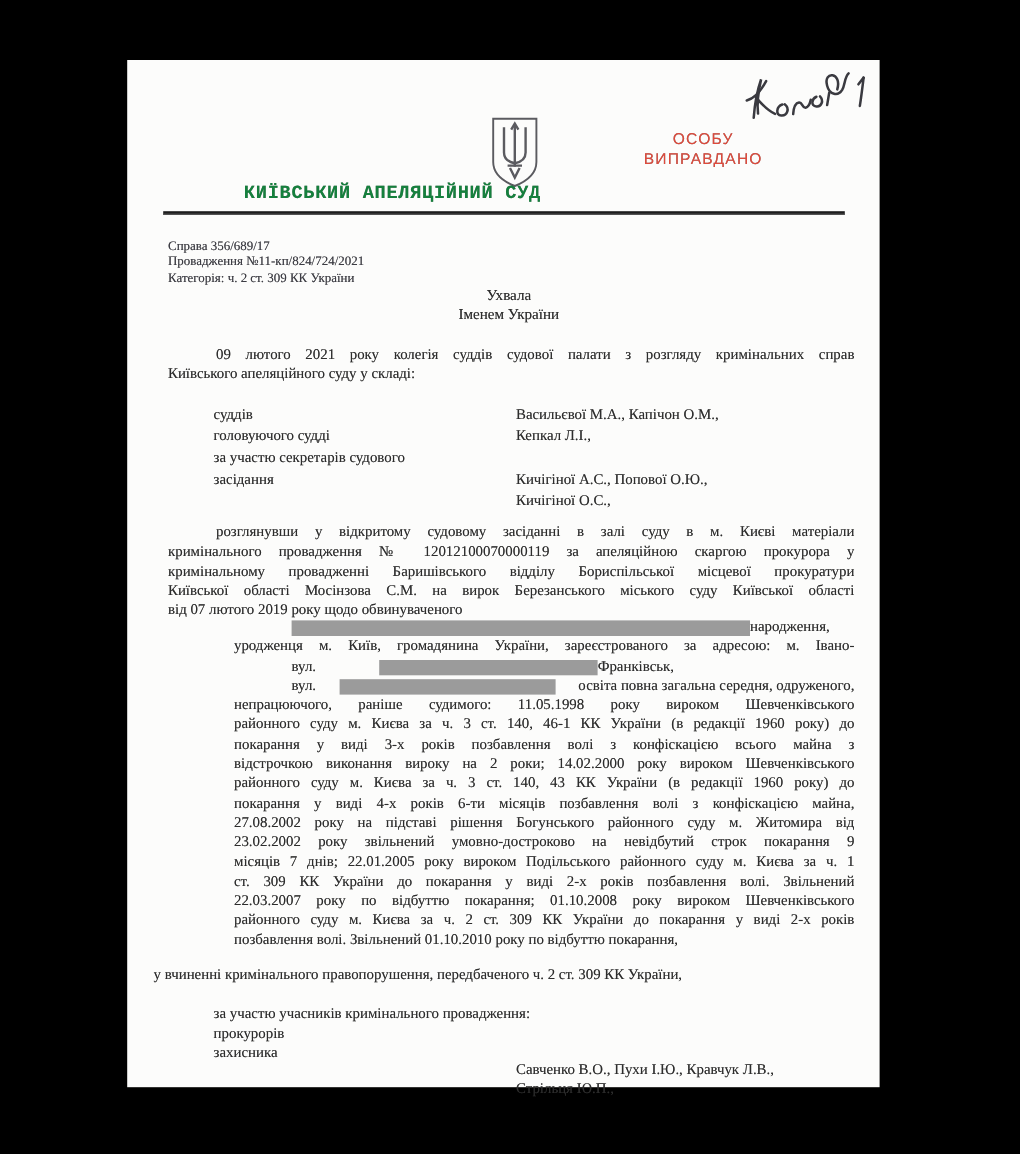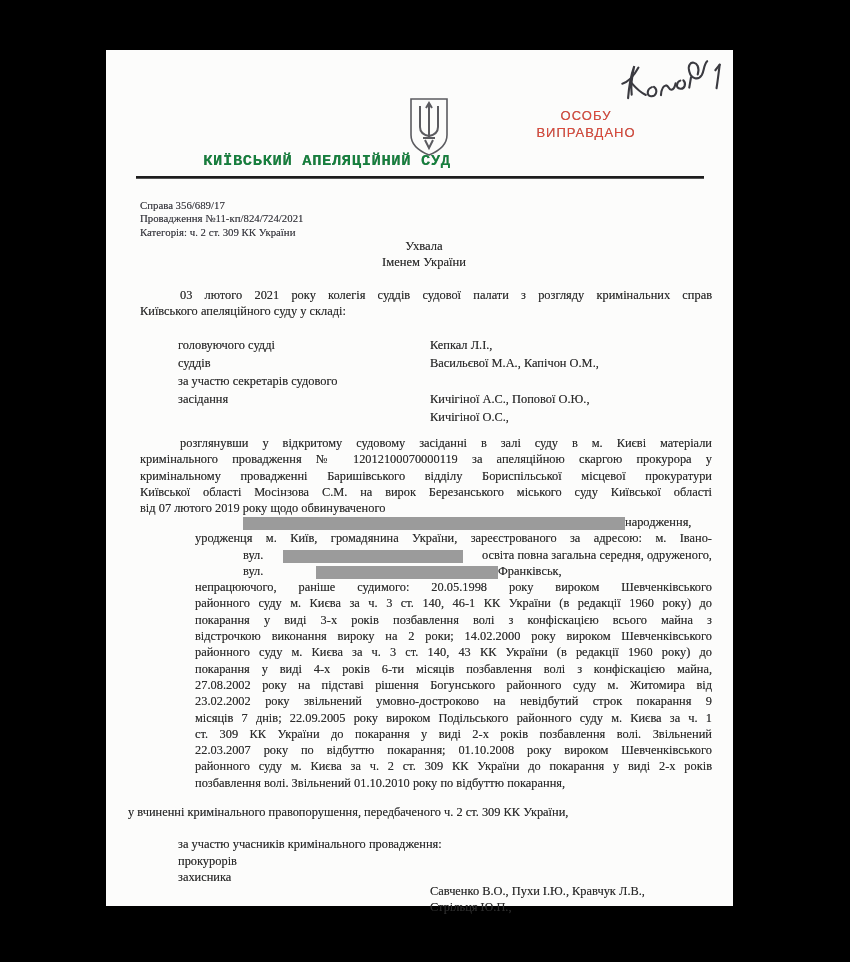--- a/index.html
+++ b/index.html
@@ -100,32 +100,32 @@
       <div>Категорія: ч. 2 ст. 309 КК України</div>
     </div>
 
 
     <div class="heading">
       <div>Ухвала</div>
       <div>Іменем України</div>
     </div>
 
     <div class="para1">
-      <div class="line j indent">03 лютого 2021 року колегія суддів судової палати з розгляду кримінальних справ</div>
+      <div class="line j indent">09 лютого 2021 року колегія суддів судової палати з розгляду кримінальних справ</div>
       <div class="line">Київського апеляційного суду у складі:</div>
     </div>
 
     <div class="judges">
       <div class="row">
+        <span class="lbl">суддів</span>
+        <span class="val">Васильєвої М.А., Капічон О.М.,</span>
+      </div>
+      <div class="row">
         <span class="lbl">головуючого судді</span>
         <span class="val">Кепкал Л.І.,</span>
-      </div>
-      <div class="row">
-        <span class="lbl">суддів</span>
-        <span class="val">Васильєвої М.А., Капічон О.М.,</span>
       </div>
       <div class="row">
         <span class="lbl">за участю секретарів судового</span>
         <span class="val"></span>
       </div>
       <div class="row">
         <span class="lbl">засідання</span>
         <span class="val">Кичігіної А.С., Попової О.Ю.,</span>
       </div>
       <div class="row">
@@ -142,39 +142,39 @@
         <div>від 07 лютого 2019 року щодо обвинуваченого</div>
       </div>
 
     <div class="accused">
       <div class="line flexline">
         <span class="redact" style="width:382px"></span>
         <span>1978 року народження,</span>
       </div>
       <div class="line j">уродженця м. Київ, громадянина України, зареєстрованого за адресою: м. Івано-</div>
       <div class="line flexline">
+        <span>Франківськ, вул.</span>
+        <span class="redact" style="width:182px"></span>
+        <span>проживаючого за адресою: м. Івано-Франківськ,</span>
+      </div>
+      <div class="line flexline">
         <span>вул.</span>
         <span class="redact" style="width:180px"></span>
         <span>освіта повна загальна середня, одруженого,</span>
       </div>
-      <div class="line flexline">
-        <span>Франківськ, вул.</span>
-        <span class="redact" style="width:182px"></span>
-        <span>проживаючого за адресою: м. Івано-Франківськ,</span>
-      </div>
       <div class="jlines">
-          <div>непрацюючого, раніше судимого: 20.05.1998 року вироком Шевченківського</div>
+          <div>непрацюючого, раніше судимого: 11.05.1998 року вироком Шевченківського</div>
           <div>районного суду м. Києва за ч. 3 ст. 140, 46-1 КК України (в редакції 1960 року) до</div>
           <div>покарання у виді 3-х років позбавлення волі з конфіскацією всього майна з</div>
           <div>відстрочкою виконання вироку на 2 роки; 14.02.2000 року вироком Шевченківського</div>
           <div>районного суду м. Києва за ч. 3 ст. 140, 43 КК України (в редакції 1960 року) до</div>
           <div>покарання у виді 4-х років 6-ти місяців позбавлення волі з конфіскацією майна,</div>
           <div>27.08.2002 року на підставі рішення Богунського районного суду м. Житомира від</div>
           <div>23.02.2002 року звільнений умовно-достроково на невідбутий строк покарання 9</div>
-          <div>місяців 7 днів; 22.09.2005 року вироком Подільського районного суду м. Києва за ч. 1</div>
+          <div>місяців 7 днів; 22.01.2005 року вироком Подільського районного суду м. Києва за ч. 1</div>
           <div>ст. 309 КК України до покарання у виді 2-х років позбавлення волі. Звільнений</div>
           <div>22.03.2007 року по відбуттю покарання; 01.10.2008 року вироком Шевченківського</div>
           <div>районного суду м. Києва за ч. 2 ст. 309 КК України до покарання у виді 2-х років</div>
           <div>позбавлення волі. Звільнений 01.10.2010 року по відбуттю покарання,</div>
         </div>
     </div>
 
     <div class="charge line">у вчиненні кримінального правопорушення, передбаченого ч. 2 ст. 309 КК України,</div>
 
     <div class="participants-heading">за участю учасників кримінального провадження:</div>

